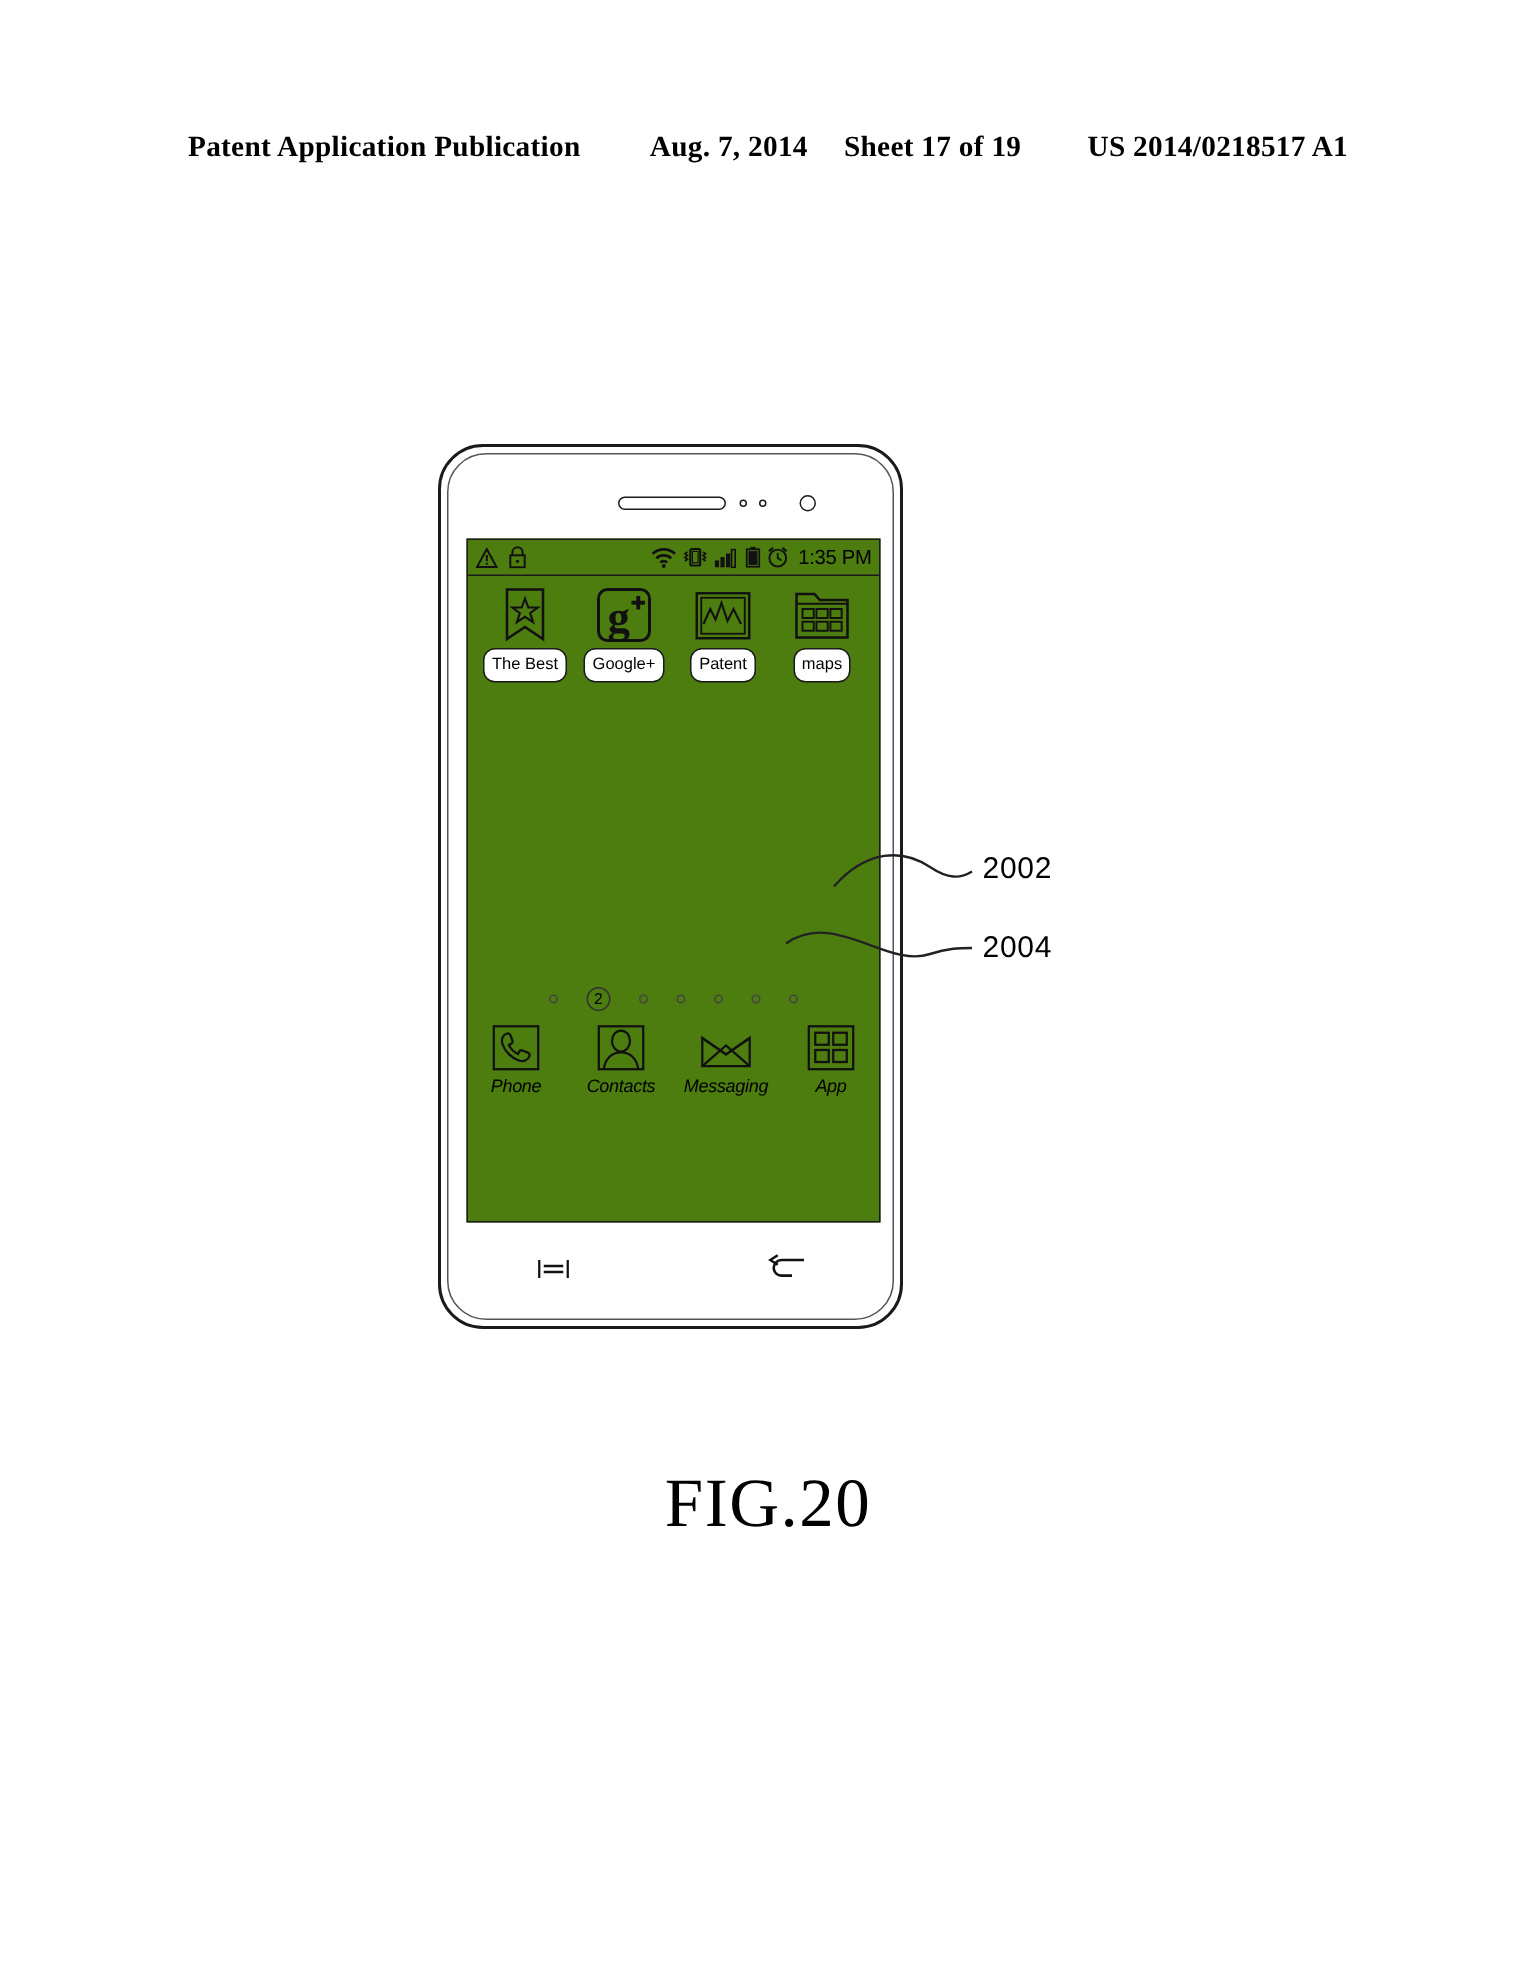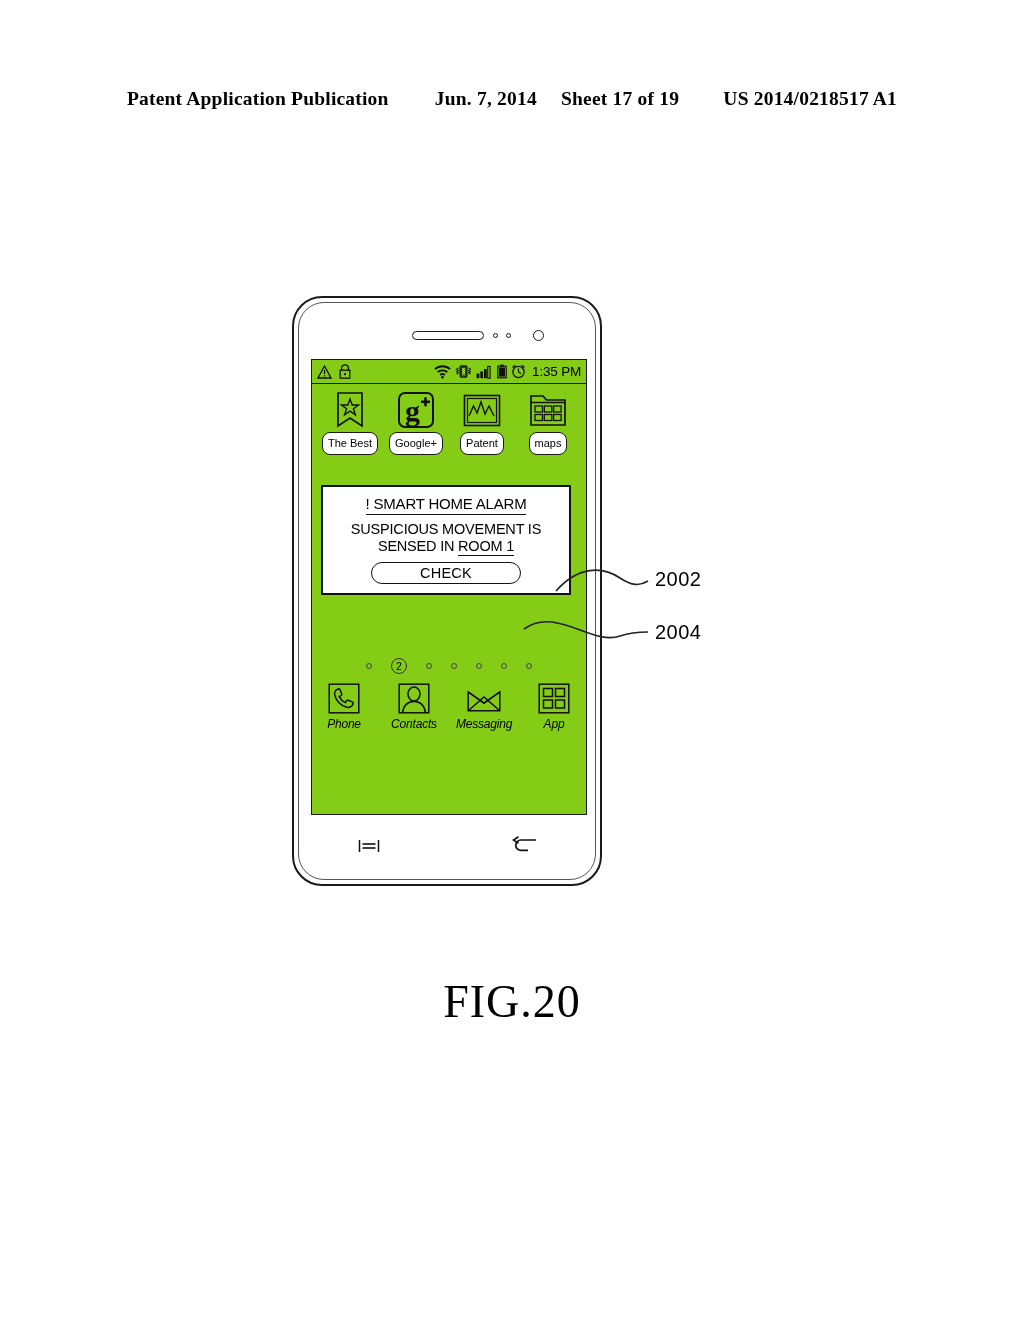--- a/index.html
+++ b/index.html
@@ -105,21 +105,21 @@
 
   
   #screen {
     position: absolute;
     left: 17px;
     top: 61px;
     width: 276px;
     height: 456px;
     border: 1.6px solid #1a1a1a;
     box-sizing: border-box;
-    background: #84cc16;
+    background: #4d7c0f;
     overflow: hidden;
   }
 
   
   #status-bar {
     position: relative;
     height: 24px;
     border-bottom: 1.6px solid #1a1a1a;
     box-sizing: border-box;
     display: flex;
@@ -321,21 +321,21 @@
     pointer-events: none;
   }
   svg { display: block; }
 </style>
 </head>
 <body>
 
 <div id="patent-header">
   <span class="seg">Patent Application Publication</span>
   <span class="gap-lg"></span>
-  <span class="seg">Jun. 7, 2014</span>
+  <span class="seg">Aug. 7, 2014</span>
   <span class="gap-md"></span>
   <span class="seg">Sheet 17 of 19</span>
   <span class="gap-xl"></span>
   <span class="seg">US 2014/0218517 A1</span>
 </div>
 
 <div id="phone">
   <div id="phone-inner-outline"></div>
 
   <div id="earpiece"></div>
@@ -451,34 +451,20 @@
             <rect x="24.6" y="13" width="7.5" height="6" fill="none" stroke="#111" stroke-width="1.3"></rect>
             <rect x="6" y="21.5" width="7.5" height="6" fill="none" stroke="#111" stroke-width="1.3"></rect>
             <rect x="15.3" y="21.5" width="7.5" height="6" fill="none" stroke="#111" stroke-width="1.3"></rect>
             <rect x="24.6" y="21.5" width="7.5" height="6" fill="none" stroke="#111" stroke-width="1.3"></rect>
           </svg>
         </div>
         <div class="app-label">maps</div>
       </div>
     </div>
 
-    <div id="alarm-dialog">
-      <div id="alarm-title-wrap">
-        <span id="alarm-title">! SMART HOME ALARM</span>
-      </div>
-      <div id="alarm-message">
-        <div>SUSPICIOUS MOVEMENT IS</div>
-        <div>
-          <span>SENSED IN </span><span class="underlined">ROOM 1</span>
-        </div>
-      </div>
-      <div id="check-button-wrap">
-        <div id="check-button">CHECK</div>
-      </div>
-    </div>
 
     <div id="page-indicator">
       <span class="page-dot"></span>
       <span class="page-dot current">2</span>
       <span class="page-dot"></span>
       <span class="page-dot"></span>
       <span class="page-dot"></span>
       <span class="page-dot"></span>
       <span class="page-dot"></span>
     </div>

